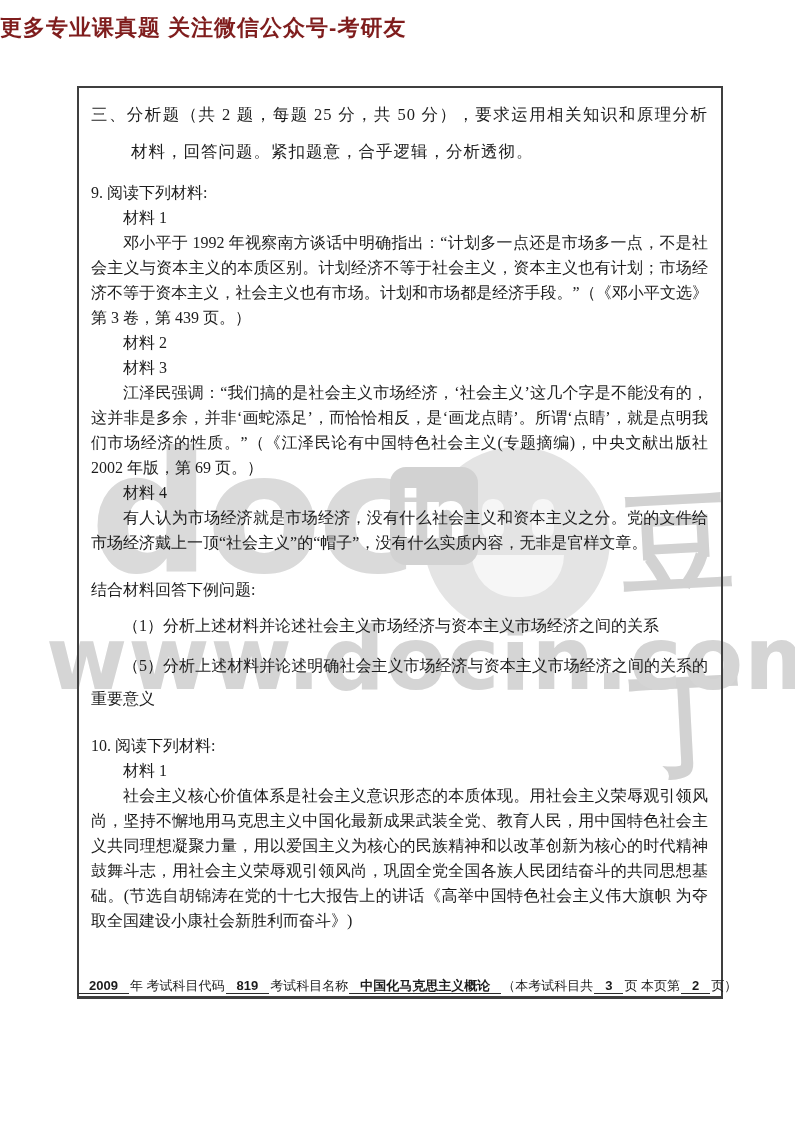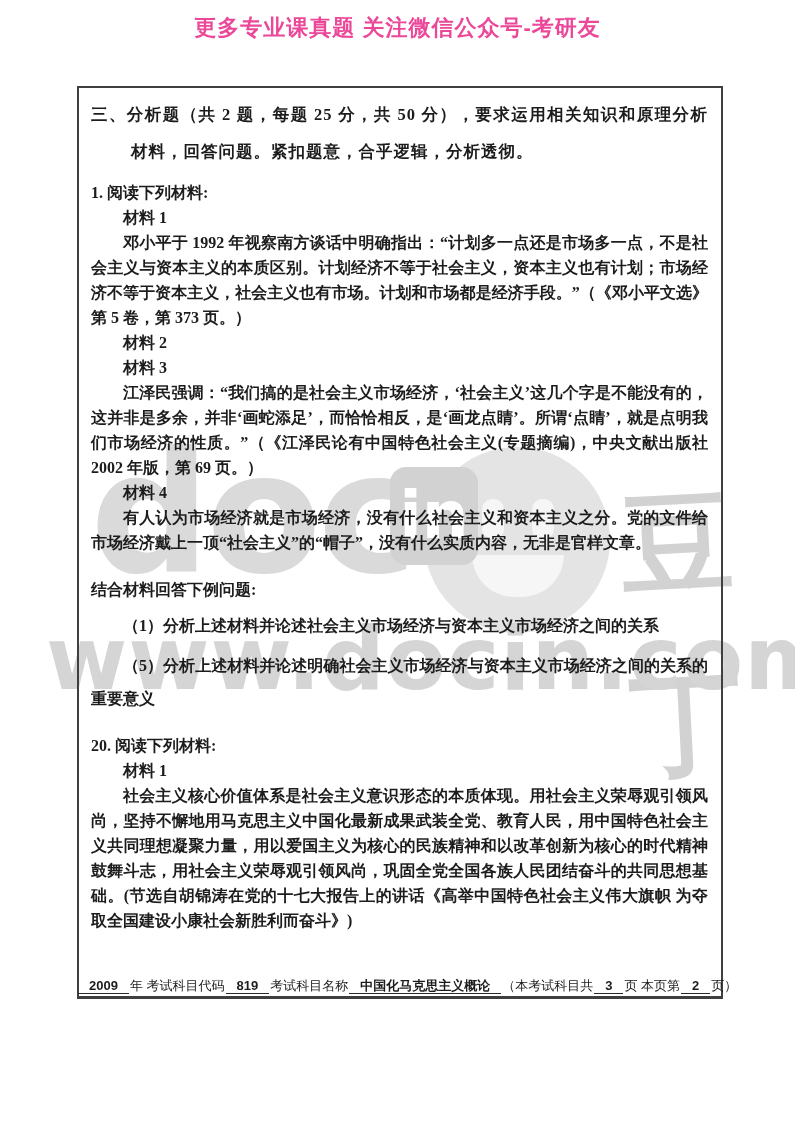--- a/index.html
+++ b/index.html
@@ -1,22 +1,22 @@
 <!DOCTYPE html>
 <html><head>
 <meta charset="utf-8">
 <style>
   html,body{margin:0;padding:0;background:#ffffff;}
   .page{position:relative;width:795px;height:1122px;background:#ffffff;overflow:hidden;
         font-family:"Liberation Serif","DejaVu Serif",serif;color:#1c1c1c;}
 
   
-  .promo{position:absolute;top:13px;left:0;width:100%;text-align:center;
+  .promo{position:absolute;top:13px;left:0;width:100%;text-align:left;
          font-family:"Liberation Sans","DejaVu Sans",sans-serif;
-         font-size:22px;font-weight:bold;color:#ec4899;letter-spacing:1px;z-index:3;}
+         font-size:22px;font-weight:bold;color:#7f1d1d;letter-spacing:1px;z-index:3;}
 
   
   .wm{position:absolute;z-index:1;user-select:none;
       font-family:"DejaVu Sans","Liberation Sans",sans-serif;}
   .wm-doc{left:90px;top:430px;font-size:168px;line-height:1;font-weight:bold;
           color:#dadada;letter-spacing:-4px;}
   .wm-face{left:424px;top:447px;width:186px;height:186px;border-radius:50%;
            background:#e4e4e4;}
   .wm-face-eye{position:absolute;left:58px;top:52px;width:22px;height:40px;border-radius:10px;background:#f6f6f6;}
   .wm-face-eye2{left:108px;}
@@ -28,21 +28,21 @@
          letter-spacing:10px;transform:rotate(-3deg);
          font-family:"Liberation Serif","DejaVu Serif",serif;}
   .wm-url{left:46px;top:606px;font-size:88px;line-height:1.2;font-weight:bold;color:#d5d5d5;
           letter-spacing:1px;}
 
   
   .doc-box{position:absolute;left:77px;top:86px;width:646px;height:913px;box-sizing:border-box;
            border:2px solid #3f3f3f;border-bottom-width:3px;background:transparent;
            padding:6px 13px 0 12px;z-index:2;overflow:hidden;
            font-size:16px;line-height:25px;}
-  .doc-box p{margin:0;font-weight:bold;}
+  .doc-box p{margin:0;}
   .p-head{font-size:16.5px;line-height:37px;letter-spacing:1px;
           padding-left:40px;text-indent:-40px;margin:2px 0 10px 0 !important;text-align:justify;}
   .p-label{padding-left:32px;}
   .p-body{text-indent:32px;text-align:justify;}
   .ask-head{margin-top:22px !important;}
   .ask{text-indent:32px;line-height:33px;margin-top:7px !important;text-align:justify;}
   .q10{margin-top:18px !important;}
 
   
   .footer{position:absolute;left:78px;top:977px;width:660px;z-index:2;
@@ -66,34 +66,34 @@
     <span class="wm-face-smile"></span>
   </div>
   <div class="wm wm-doc">doc</div>
   <div class="wm wm-tile">in</div>
   <div class="wm wm-cn">豆丁</div>
   <div class="wm wm-url">www.docin.com</div>
 
   <div class="doc-box">
     <p class="p-head">三、分析题（共 2 题，每题 25 分，共 50 分），要求运用相关知识和原理分析材料，回答问题。紧扣题意，合乎逻辑，分析透彻。</p>
 
-    <p class="q-intro">1. 阅读下列材料:</p>
+    <p class="q-intro">9. 阅读下列材料:</p>
     <p class="p-label">材料 1</p>
-    <p class="p-body">邓小平于 1992 年视察南方谈话中明确指出：“计划多一点还是市场多一点，不是社会主义与资本主义的本质区别。计划经济不等于社会主义，资本主义也有计划；市场经济不等于资本主义，社会主义也有市场。计划和市场都是经济手段。”（《邓小平文选》第 5 卷，第 373 页。）</p>
+    <p class="p-body">邓小平于 1992 年视察南方谈话中明确指出：“计划多一点还是市场多一点，不是社会主义与资本主义的本质区别。计划经济不等于社会主义，资本主义也有计划；市场经济不等于资本主义，社会主义也有市场。计划和市场都是经济手段。”（《邓小平文选》第 3 卷，第 439 页。）</p>
     <p class="p-label">材料 2</p>
     <p class="p-label">材料 3</p>
     <p class="p-body">江泽民强调：“我们搞的是社会主义市场经济，‘社会主义’这几个字是不能没有的，这并非是多余，并非‘画蛇添足’，而恰恰相反，是‘画龙点睛’。所谓‘点睛’，就是点明我们市场经济的性质。”（《江泽民论有中国特色社会主义(专题摘编)，中央文献出版社 2002 年版，第 69 页。）</p>
     <p class="p-label">材料 4</p>
     <p class="p-body">有人认为市场经济就是市场经济，没有什么社会主义和资本主义之分。党的文件给市场经济戴上一顶“社会主义”的“帽子”，没有什么实质内容，无非是官样文章。</p>
 
     <p class="ask-head">结合材料回答下例问题:</p>
     <p class="ask">（1）分析上述材料并论述社会主义市场经济与资本主义市场经济之间的关系</p>
     <p class="ask">（5）分析上述材料并论述明确社会主义市场经济与资本主义市场经济之间的关系的重要意义</p>
 
-    <p class="q-intro q10">20. 阅读下列材料:</p>
+    <p class="q-intro q10">10. 阅读下列材料:</p>
     <p class="p-label">材料 1</p>
     <p class="p-body">社会主义核心价值体系是社会主义意识形态的本质体现。用社会主义荣辱观引领风尚，坚持不懈地用马克思主义中国化最新成果武装全党、教育人民，用中国特色社会主义共同理想凝聚力量，用以爱国主义为核心的民族精神和以改革创新为核心的时代精神鼓舞斗志，用社会主义荣辱观引领风尚，巩固全党全国各族人民团结奋斗的共同思想基础。(节选自胡锦涛在党的十七大报告上的讲话《高举中国特色社会主义伟大旗帜 为夺取全国建设小康社会新胜利而奋斗》)</p>
   </div>
 
   <div class="footer">
     <span class="val">2009</span><span class="lbl">年  考试科目代码</span><span class="val">819</span><span class="lbl">考试科目名称</span><span class="val">中国化马克思主义概论</span><span class="lbl">（本考试科目共</span><span class="val">3</span><span class="lbl">页  本页第</span><span class="val">2</span><span class="lbl">页）</span>
   </div>
 
 </div>
 

